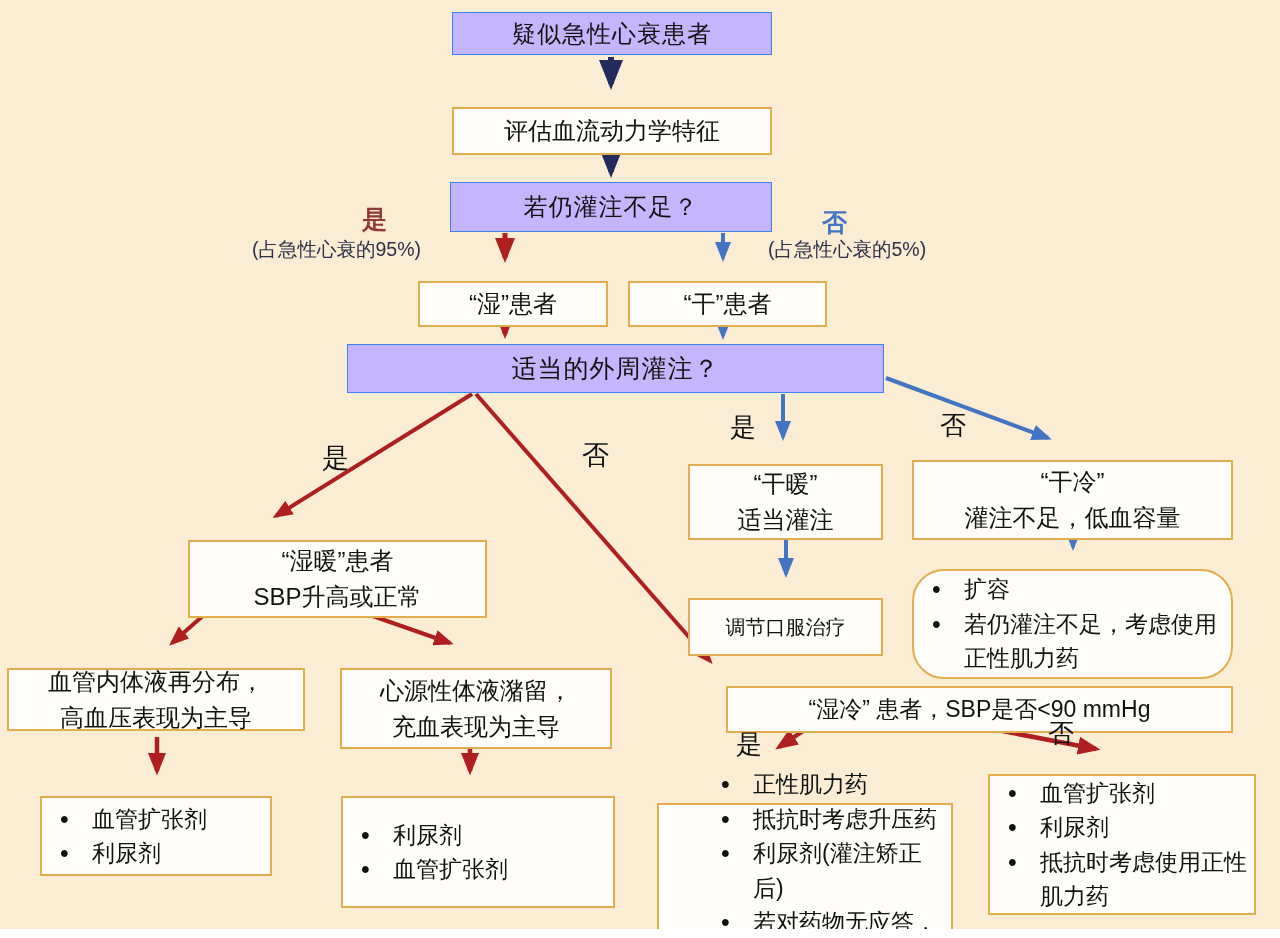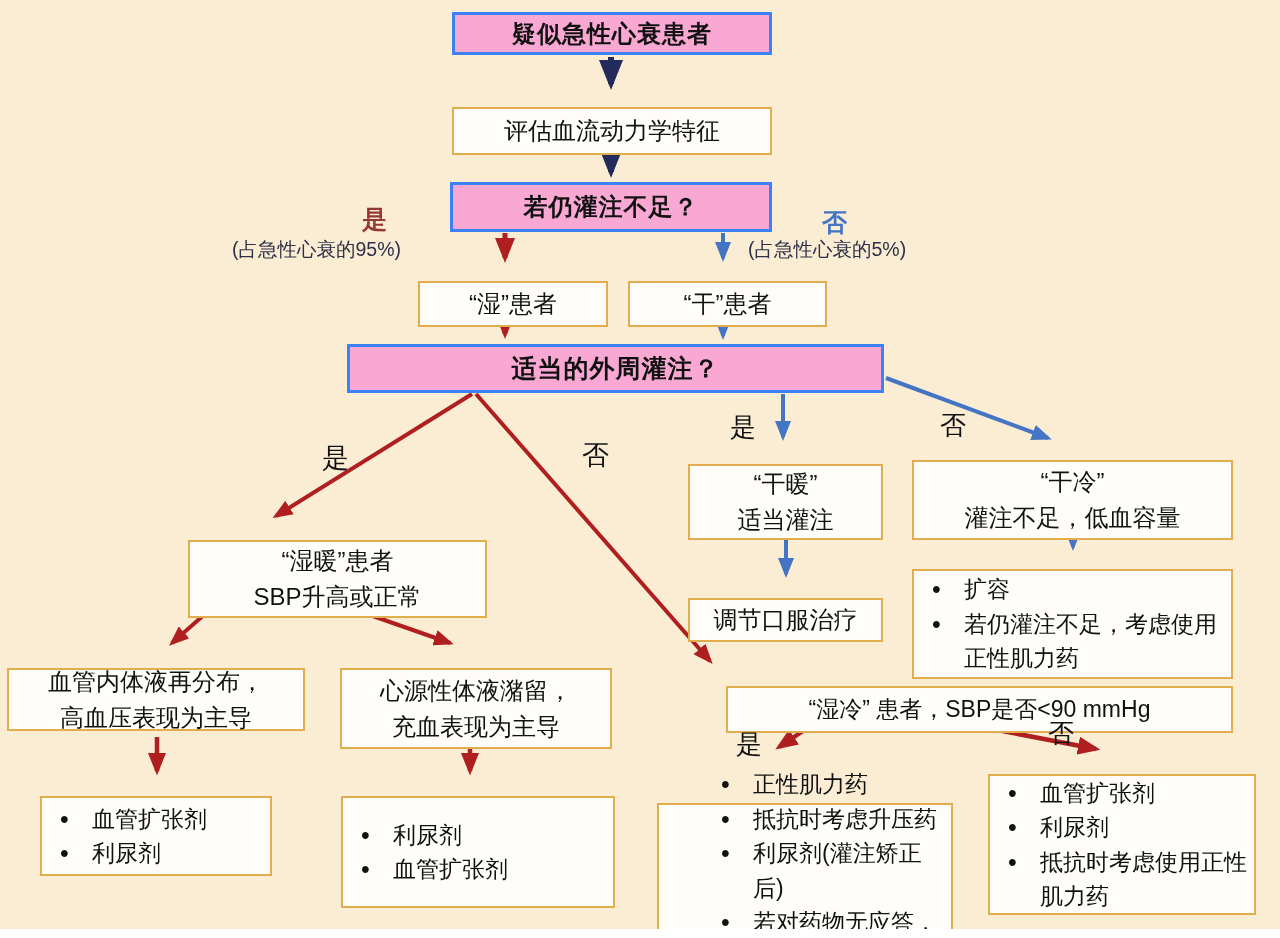--- a/index.html
+++ b/index.html
@@ -1,32 +1,32 @@
 <!DOCTYPE html>
 <html><head>
 <meta charset="utf-8">
 <style>
   html,body{margin:0;padding:0;}
   body{font-family:"Liberation Sans","DejaVu Sans",sans-serif;}
   #canvas{position:relative;width:1280px;height:938px;background:#faedd4;overflow:hidden;}
   #arrow-layer{position:absolute;left:0;top:0;pointer-events:none;}
   .box{position:absolute;display:flex;flex-direction:column;align-items:center;justify-content:center;
        box-sizing:border-box;text-align:center;color:#111;}
-  .orange{background:#f9a8d4;border:3px solid #3b82f6;font-weight:bold;font-size:24px;letter-spacing:1px;}
+  .orange{background:#c4b5fd;border:1px solid #3b82f6;font-weight:normal;font-size:24px;letter-spacing:1px;}
   .white{background:#fefdf9;border:2px solid #e2ae4d;font-size:24px;margin-top:12px;}
   .line{line-height:1.5;}
   .bullets{align-items:flex-start;justify-content:center;font-size:23px;}
   .bullets ul{list-style:none;margin:0;padding:0 6px 0 10px;}
   .bullets li{position:relative;padding-left:40px;line-height:1.5;text-align:left;}
   .bullets li:before{content:"\2022";position:absolute;left:8px;top:-1px;font-size:25px;}
   .lbl{position:absolute;color:#111;}
   .lbl-big{font-size:27px;}
   .lbl-yes-top{color:#953735;font-weight:bold;font-size:25px;}
   .lbl-no-top{color:#4474c4;font-weight:bold;font-size:25px;}
-  .lbl-pct{color:#2e3147;font-size:19.5px;}
+  .lbl-pct{color:#2e3147;font-size:19.5px;margin-left:20px;}
   #bottom-strip{position:absolute;left:0;top:929px;width:1280px;height:9px;background:#ffffff;}
 </style>
 </head>
 <body>
 
 <div id="canvas">
 
   <svg id="arrow-layer" width="1280" height="938">
     <defs>
       <marker id="m-navy" markerWidth="5" markerHeight="4" refX="4" refY="2" orient="auto">
@@ -86,23 +86,23 @@
   <div class="box white" style="left:688px;top:452px;width:195px;height:76px;">
     <div class="line">“干暖”</div>
     <div class="line">适当灌注</div>
   </div>
 
   <div class="box white" style="left:912px;top:448px;width:321px;height:80px;">
     <div class="line">“干冷”</div>
     <div class="line">灌注不足，低血容量</div>
   </div>
 
-  <div class="box white" style="left:688px;top:586px;width:195px;height:44px;font-size:24px;">调节口服治疗</div>
+  <div class="box white" style="left:688px;top:586px;width:195px;height:58px;font-size:20px;">调节口服治疗</div>
 
-  <div class="box white bullets" style="left:912px;top:557px;width:321px;height:110px;">
+  <div class="box white bullets" style="left:912px;top:557px;width:321px;height:110px;border-radius:32px;">
     <ul>
         <li>扩容</li>
         <li>若仍灌注不足，考虑使用正性肌力药</li>
       </ul>
   </div>
 
   <div class="box white" style="left:7px;top:656px;width:298px;height:63px;">
     <div class="line">血管内体液再分布，</div>
     <div class="line">高血压表现为主导</div>
   </div>

